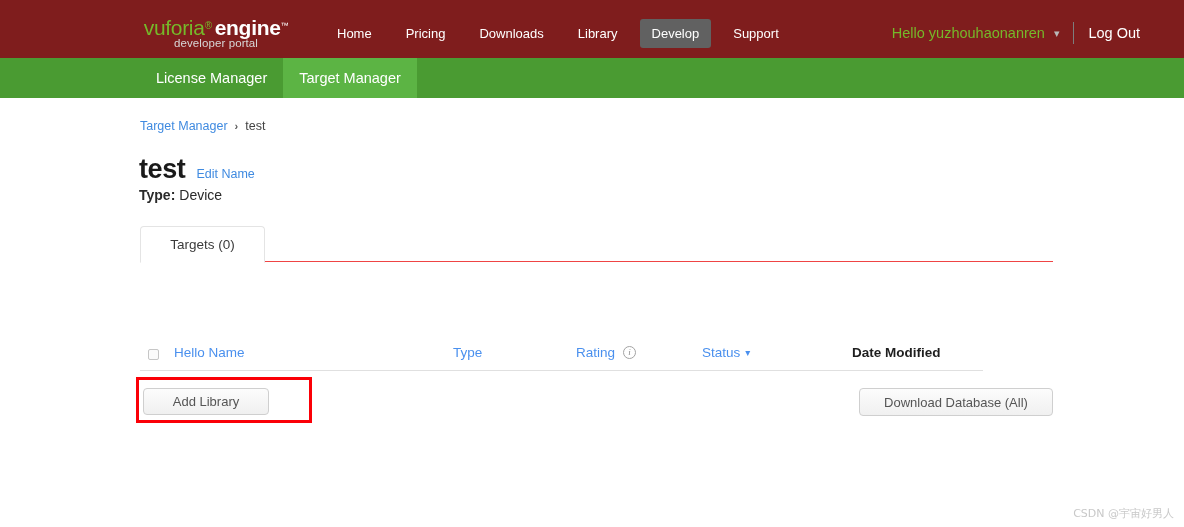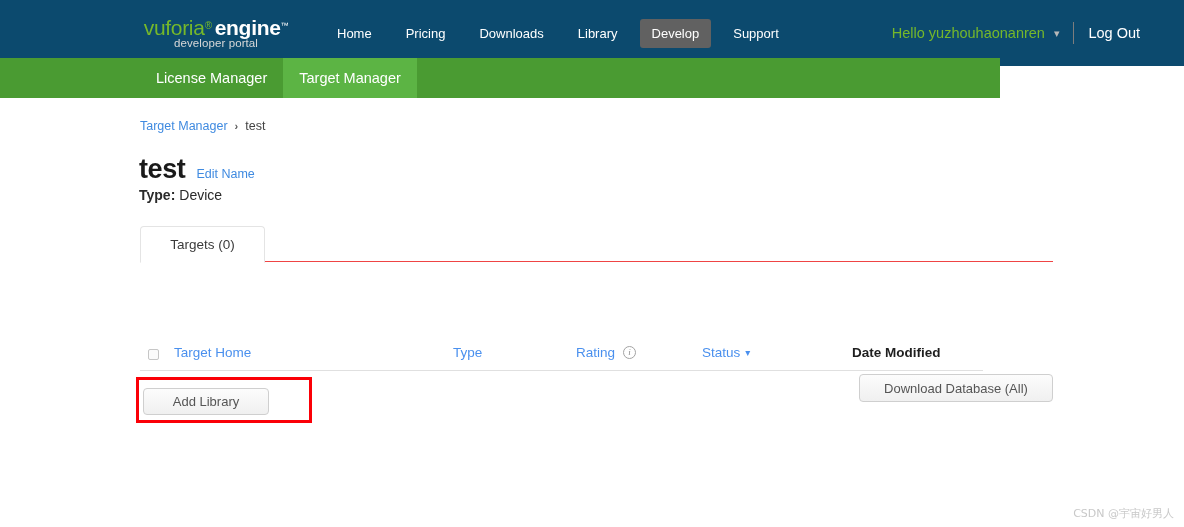--- a/index.html
+++ b/index.html
@@ -7,21 +7,21 @@
     margin: 0; padding: 0;
     width: 1184px; height: 527px;
     background: #ffffff;
     font-family: "Liberation Sans", sans-serif;
     overflow: hidden;
   }
 
   
   #topnav {
     position: absolute; left: 0; top: 0; width: 1184px; height: 66px;
-    background: #0c4a6e;
+    background: #7f1d1d;
     display: flex; align-items: center;
   }
   #logo-block {
     margin-left: 140px; width: 152px;
     display: flex; flex-direction: column; align-items: center;
     line-height: 1;
   }
   #logo-line1 { font-size: 21px; letter-spacing: -0.3px; white-space: nowrap; }
   .logo-vuforia { color: #76b82a; font-weight: 400; }
   .logo-reg { color: #76b82a; font-size: 10px; vertical-align: 6px; }
@@ -45,21 +45,21 @@
   #hello-caret {
     margin-left: 9px; color: #b9b9b9; font-size: 11px; cursor: pointer;
   }
   #nav-divider {
     width: 1px; height: 22px; background: #7d7d7d; margin: 0 14px;
   }
   #logout { color: #ffffff; font-size: 14.5px; cursor: pointer; }
 
   
   #subnav {
-    position: absolute; left: 0; top: 58px; width: 1000px; height: 40px;
+    position: absolute; left: 0; top: 58px; width: 1184px; height: 40px;
     background: #4a9b32; display: flex; align-items: stretch;
   }
   #subnav-inner { margin-left: 140px; display: flex; align-items: stretch; }
   .subtab {
     color: #ffffff; font-size: 14.5px; display: flex; align-items: center;
     padding: 0 16px; cursor: pointer; white-space: nowrap;
   }
   .subtab.active { background: #5cb444; }
 
   
@@ -104,21 +104,21 @@
     background: linear-gradient(#fcfcfc, #f0f0f0);
     border: 1px solid #cfcfcf; border-radius: 4px;
     color: #555555; font-size: 13px; font-family: "Liberation Sans", sans-serif;
     display: flex; align-items: center; justify-content: center;
     cursor: pointer;
   }
   #add-target-btn {
     position: absolute; left: 143px; top: 290px; width: 126px; height: 27px;
   }
   #download-db-btn {
-    position: absolute; left: 859px; top: 276px; width: 194px; height: 28px;
+    position: absolute; left: 859px; top: 290px; width: 194px; height: 28px;
   }
   #redbox {
     position: absolute; left: 136px; top: 279px; width: 176px; height: 46px;
     border: 3px solid #fb0007; pointer-events: none;
   }
 
   
   #table-head {
     position: absolute; left: 140px; top: 243px; width: 843px; height: 30px;
     border-bottom: 1px solid #e0e0e0;
@@ -213,21 +213,21 @@
 
   <button class="btn" id="add-target-btn">Add Library</button>
   <div id="redbox"></div>
 
   <button class="btn" id="download-db-btn">Download Database (All)</button>
 
   <div id="table-head">
     <div class="th" id="th-check">
       <span id="th-check-box"></span>
     </div>
-    <div class="th link" id="th-name">Target Home</div>
+    <div class="th link" id="th-name">Hello Name</div>
     <div class="th link" id="th-type">Type</div>
     <div class="th link" id="th-rating">
       <span>Rating</span>
       <span class="info-icon">i</span>
     </div>
     <div class="th link" id="th-status">
       <span>Status</span>
       <span class="caret-down">▾</span>
     </div>
     <div class="th plain" id="th-date">Date Modified</div>

